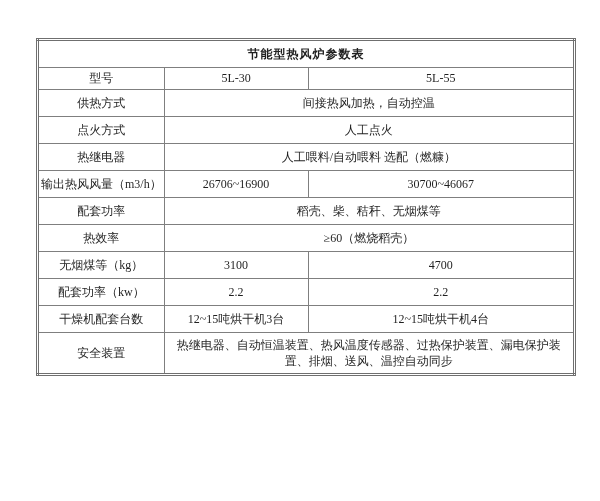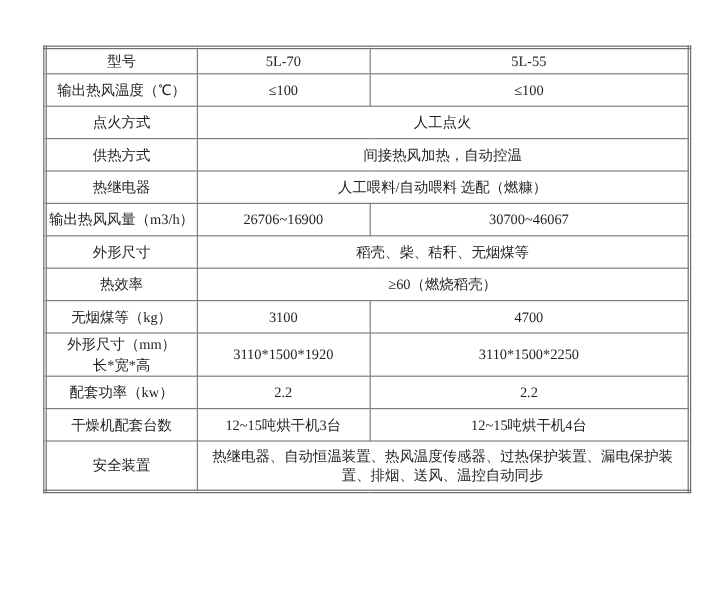--- a/index.html
+++ b/index.html
@@ -48,77 +48,69 @@
 </head>
 <body>
 
 <table class="spec-table">
   <colgroup>
     <col style="width:126px">
     <col style="width:143px">
     <col style="width:265px">
   </colgroup>
   <tbody>
+    <tr class="r-title">
+      <td class="title-cell" colspan="3">节能型热风炉参数表</td>
+    </tr>
 
     <tr class="r-sm">
       <td>型号</td>
-      <td>5L-70</td>
+      <td>5L-30</td>
       <td>5L-55</td>
     </tr>
 
 
+
     <tr class="r-std">
-      <td>输出热风温度（℃）</td>
-      <td>≤100</td>
-      <td>≤100</td>
+      <td>供热方式</td>
+      <td colspan="2">间接热风加热，自动控温</td>
     </tr>
 
     <tr class="r-std">
       <td>点火方式</td>
       <td colspan="2">人工点火</td>
-    </tr>
-
-    <tr class="r-std">
-      <td>供热方式</td>
-      <td colspan="2">间接热风加热，自动控温</td>
     </tr>
 
     <tr class="r-std">
       <td>热继电器</td>
       <td colspan="2">人工喂料/自动喂料 选配（燃糠）</td>
     </tr>
 
     <tr class="r-std">
       <td>输出热风风量（m3/h）</td>
       <td>26706~16900</td>
       <td>30700~46067</td>
     </tr>
 
     <tr class="r-std">
-      <td>外形尺寸</td>
+      <td>配套功率</td>
       <td colspan="2">稻壳、柴、秸秆、无烟煤等</td>
     </tr>
 
     <tr class="r-std">
       <td>热效率</td>
       <td colspan="2">≥60（燃烧稻壳）</td>
     </tr>
 
     <tr class="r-std">
       <td>无烟煤等（kg）</td>
       <td>3100</td>
       <td>4700</td>
     </tr>
 
-    <tr class="r-2l">
-      <td>外形尺寸（mm）
-长*宽*高</td>
-      <td>3110*1500*1920</td>
-      <td>3110*1500*2250</td>
-    </tr>
 
     <tr class="r-std">
       <td>配套功率（kw）</td>
       <td>2.2</td>
       <td>2.2</td>
     </tr>
 
     <tr class="r-std">
       <td>干燥机配套台数</td>
       <td>12~15吨烘干机3台</td>

